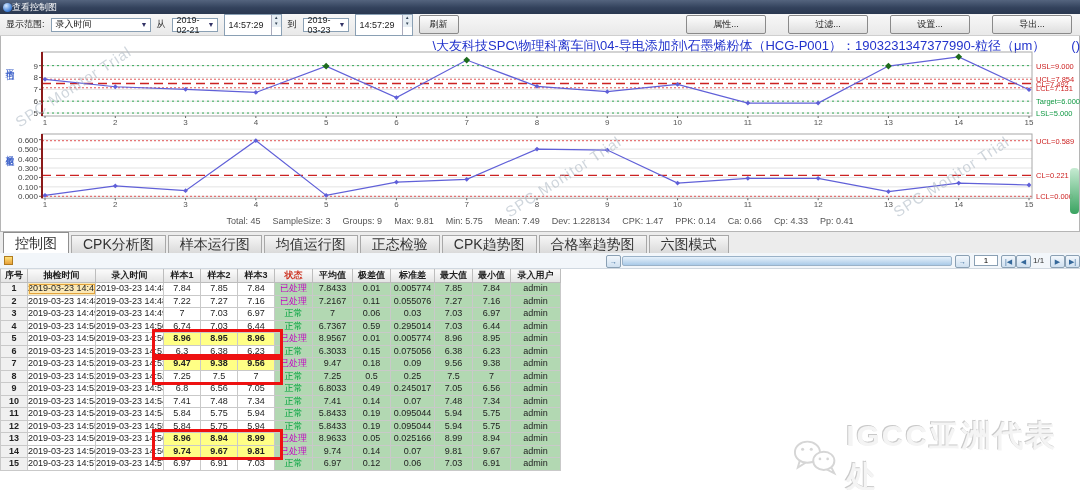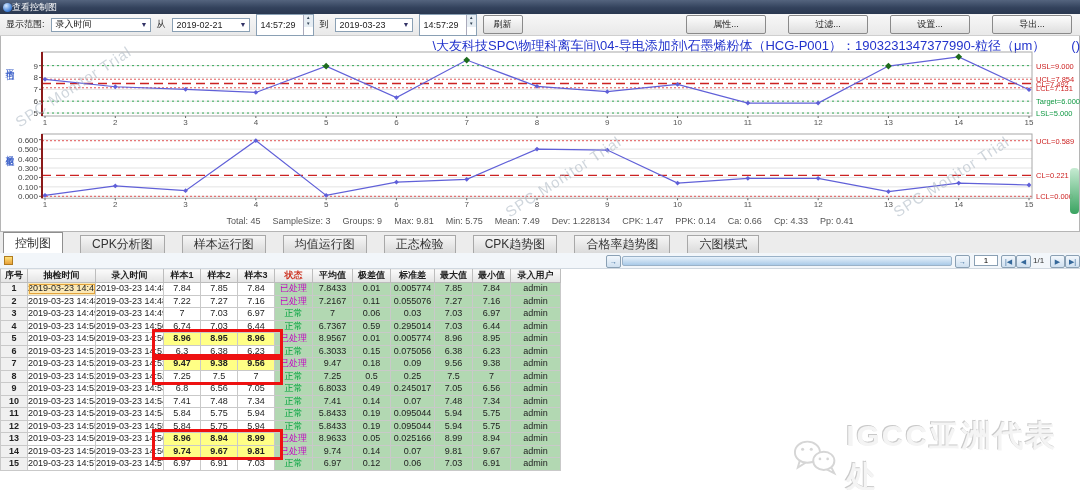--- a/index.html
+++ b/index.html
@@ -10,43 +10,43 @@
     display:flex;align-items:center;padding-left:3px;z-index:30}
   .app-icon{width:9px;height:9px;border-radius:50%;
     background:radial-gradient(circle at 35% 30%,#d5e8ff,#3a7bd5 70%);flex:0 0 auto}
   .title-text{color:#fff;font-size:9px;line-height:14px}
   .toolbar{position:absolute;top:14px;left:0;right:0;height:21px;
     background:linear-gradient(#f7f7f7,#e9e9e9);border-bottom:1px solid #cfcfcf;
     display:flex;align-items:center;gap:6px;padding:0 6px;font-size:9px;color:#222;z-index:29}
   .combo{background:#fff;border:1px solid #8aa0b4;height:14px;display:inline-flex;
     align-items:center;justify-content:space-between;padding:0 2px 0 4px;box-sizing:border-box}
   .combo .dd{color:#336;font-size:7px;margin-left:4px}
-  .w-range{width:100px}.w-date{width:78px}
+  .w-range{width:100px}.w-date{width:46px}
   .spin{background:#fff;border:1px solid #8aa0b4;height:22px;display:inline-flex;
     align-items:center;padding-left:4px;box-sizing:border-box;width:58px;justify-content:space-between}
   .spin-btns{display:flex;flex-direction:column;border-left:1px solid #aab;height:100%}
   .spin-btns span{font-size:4.5px;line-height:6px;padding:0 2px;background:#e6edf3;color:#345;text-align:center}
   .btn{font-size:9px;height:17px;padding:0 10px;background:linear-gradient(#fdfdfd,#dedede);
     border:1px solid #8a8a8a;border-radius:2px;color:#222;display:inline-flex;align-items:center;justify-content:center}
   .toolbar-right{margin-left:auto;display:flex;gap:22px;padding-right:2px}
   .toolbar-right .btn{width:58px}
   .chart-panel{position:absolute;top:35px;left:0;width:1080px;height:197px;background:#fff;
     border:1px solid #b5b5b5;box-sizing:border-box;z-index:5}
   .chart-title{position:absolute;top:37px;left:0;width:100%;text-align:right;font-size:13px;color:#2233cc;z-index:6}
   .axis-title{position:absolute;left:3px;writing-mode:vertical-rl;font-size:9px;color:#3a5fc8;
     letter-spacing:1px;z-index:6}
   #yTitle1{top:62px}#yTitle2{top:148px}
   svg.chart{position:absolute;left:0;z-index:6}
   #chart1{top:48px}#chart2{top:130px}
   .stats{position:absolute;top:216px;left:0;width:100%;text-align:center;font-size:9px;color:#555;z-index:6}
   .stats span{margin:0 6px}
   .tabs{position:absolute;top:232px;left:0;right:0;height:21px;background:#ececec;
     border-bottom:1px solid #cdd6de;display:flex;align-items:flex-end;padding-left:3px;z-index:10}
-  .tab{height:17px;line-height:17px;padding:0 11px;font-size:12px;color:#333;
-    background:linear-gradient(#f6f6f6,#dadada);border:1px solid #a8a8a8;border-bottom:none;margin-right:17px}
+  .tab{height:17px;line-height:17px;padding:0 11px;font-size:14px;color:#333;
+    background:linear-gradient(#f6f6f6,#dadada);border:1px solid #a8a8a8;border-bottom:none;margin-right:2px}
   .tab.active{background:#fff;height:20px;line-height:20px;border-color:#8f8f8f}
   .infobar{position:absolute;top:253px;left:0;right:0;height:15px;background:#f2f6fa;
     border-bottom:1px solid #d0d8e0;display:flex;align-items:center;font-size:9px;
     color:#13896a;padding-left:4px;gap:5px;z-index:10}
   .info-icon{width:7px;height:7px;background:linear-gradient(#ffe27a,#e8a13c);border:1px solid #b07b20;flex:0 0 auto}
   .hscroll{position:absolute;left:622px;top:3px;width:328px;height:8px;border:1px solid #9ab2c8;
     background:linear-gradient(#e6f1fb,#a9cae8);border-radius:2px}
   .mini-btn{position:absolute;top:2px;width:13px;height:11px;border:1px solid #8aa0b4;border-radius:2px;
     background:linear-gradient(#f2f7fc,#cfe0f0);color:#35689a;font-size:7px;line-height:11px;text-align:center}
   .page-input{position:absolute;left:974px;top:2px;width:22px;height:9px;font-size:8px;

